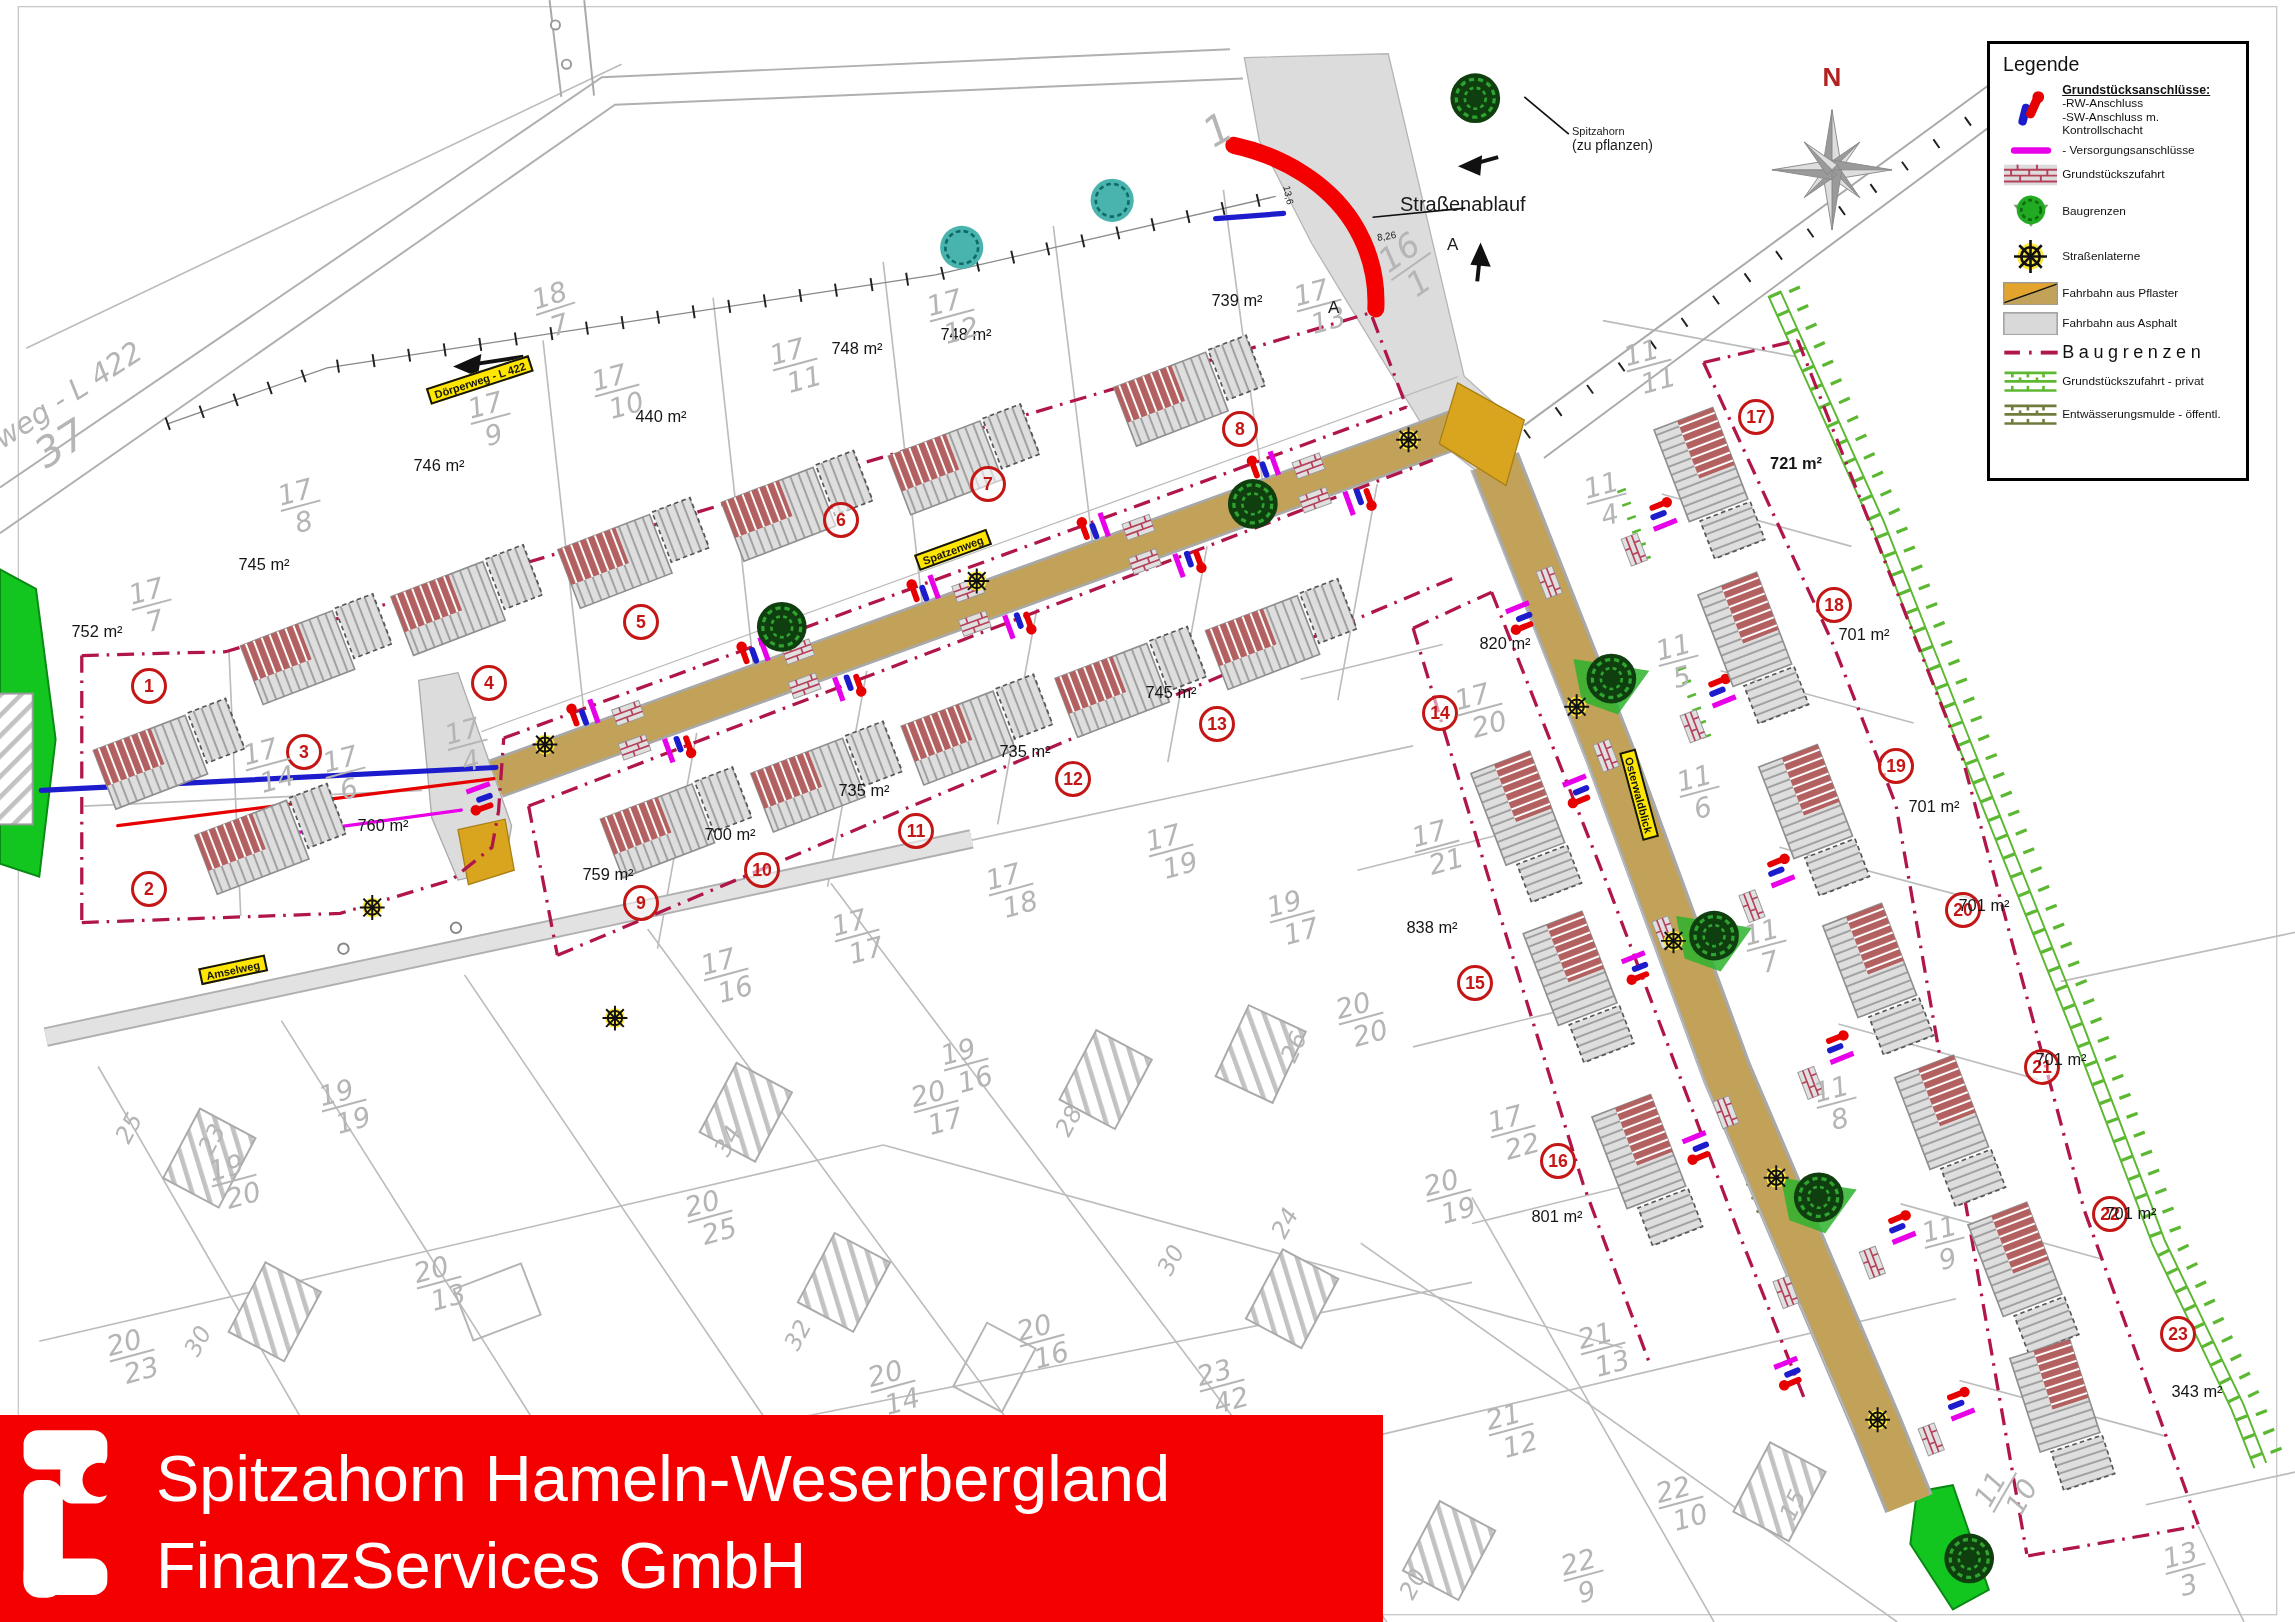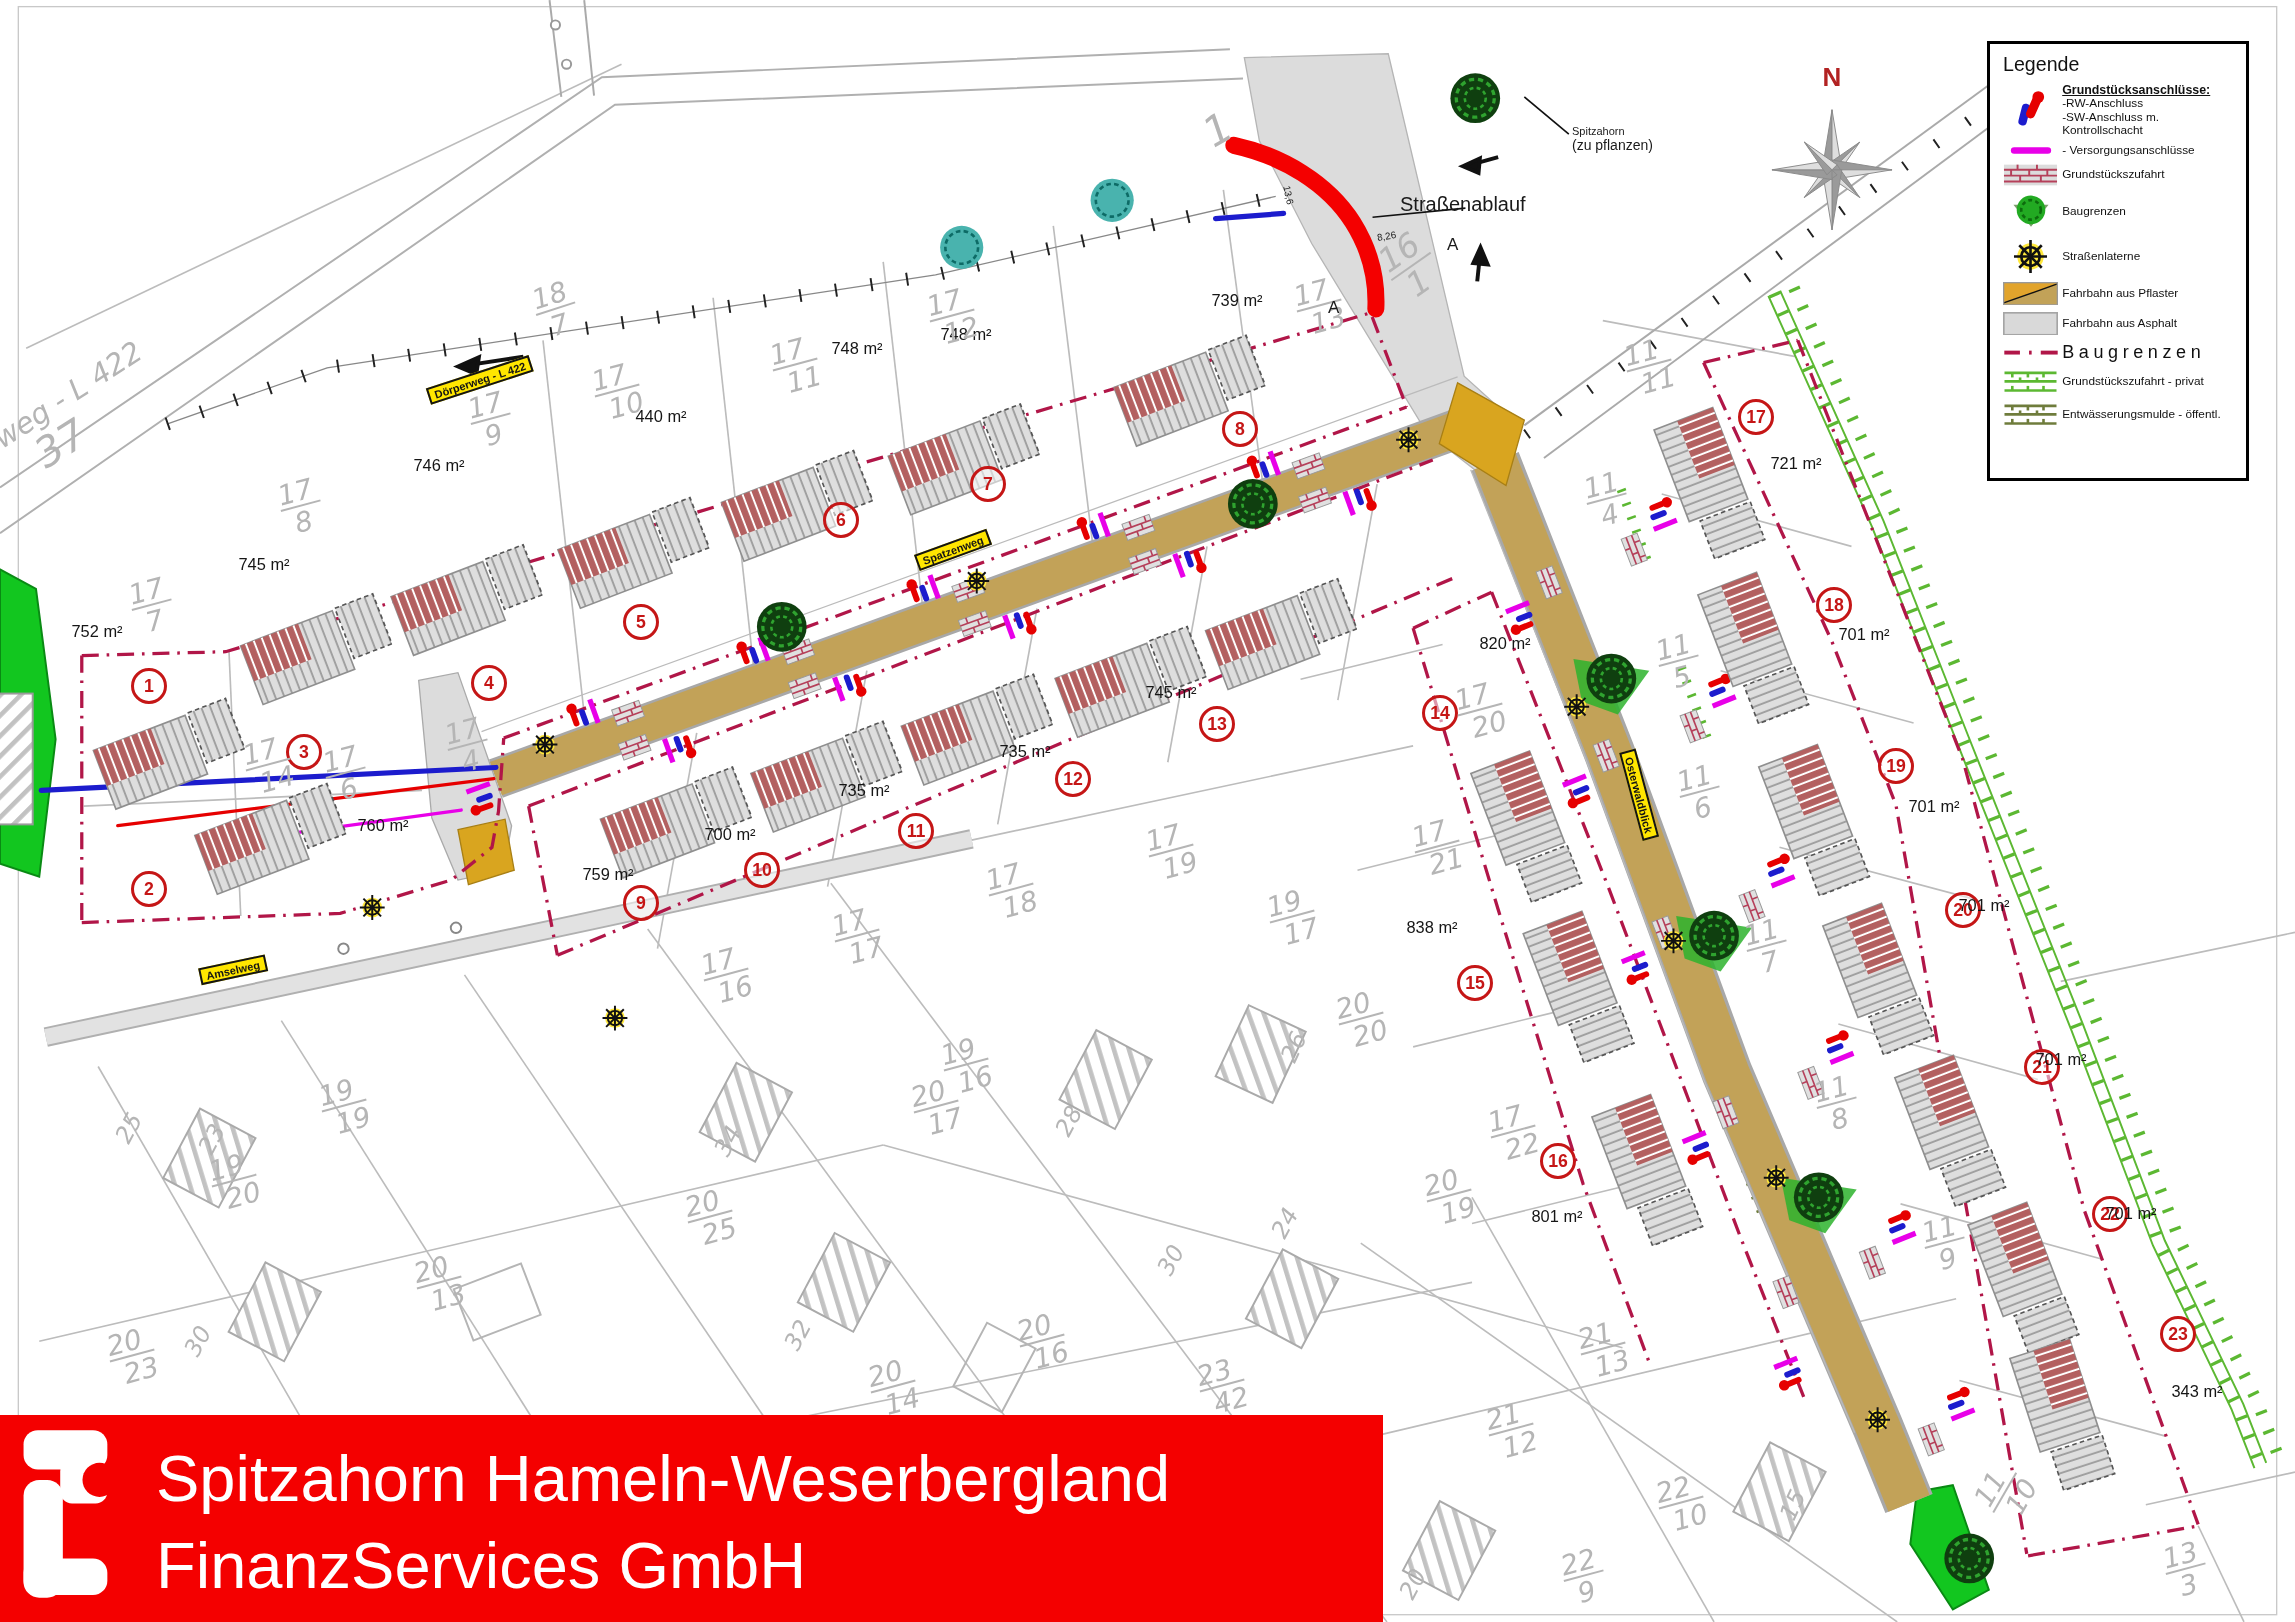--- a/index.html
+++ b/index.html
@@ -490,21 +490,21 @@
       <div class="area" style="left: 1025px; top: 751px; transform: translate(-50%, -50%) rotate(0deg);">735 m²</div>
       <div class="plot" style="left: 1217px; top: 724px; transform: translate(-50%, -50%) rotate(0deg);">13</div>
       <div class="area" style="left: 1171px; top: 692px; transform: translate(-50%, -50%) rotate(0deg);">745 m²</div>
       <div class="plot" style="left: 1440px; top: 713px; transform: translate(-50%, -50%) rotate(0deg);">14</div>
       <div class="area" style="left: 1505px; top: 643px; transform: translate(-50%, -50%) rotate(0deg);">820 m²</div>
       <div class="plot" style="left: 1475px; top: 983px; transform: translate(-50%, -50%) rotate(0deg);">15</div>
       <div class="area" style="left: 1432px; top: 927px; transform: translate(-50%, -50%) rotate(0deg);">838 m²</div>
       <div class="plot" style="left: 1558px; top: 1161px; transform: translate(-50%, -50%) rotate(0deg);">16</div>
       <div class="area" style="left: 1557px; top: 1216px; transform: translate(-50%, -50%) rotate(0deg);">801 m²</div>
       <div class="plot" style="left: 1756px; top: 417px; transform: translate(-50%, -50%) rotate(0deg);">17</div>
-      <div class="area" style="left: 1796px; top: 463px; transform: translate(-50%, -50%) rotate(0deg);">721 m²</div>
+      <div class="area" style="left: 1796px; top: 463px; transform: translate(-50%, -50%) rotate(0deg); font-weight: bold;">721 m²</div>
       <div class="plot" style="left: 1834px; top: 605px; transform: translate(-50%, -50%) rotate(0deg);">18</div>
       <div class="area" style="left: 1864px; top: 634px; transform: translate(-50%, -50%) rotate(0deg);">701 m²</div>
       <div class="plot" style="left: 1896px; top: 766px; transform: translate(-50%, -50%) rotate(0deg);">19</div>
       <div class="area" style="left: 1934px; top: 806px; transform: translate(-50%, -50%) rotate(0deg);">701 m²</div>
       <div class="plot" style="left: 1963px; top: 910px; transform: translate(-50%, -50%) rotate(0deg);">20</div>
       <div class="area" style="left: 1984px; top: 905px; transform: translate(-50%, -50%) rotate(0deg);">701 m²</div>
       <div class="plot" style="left: 2042px; top: 1067px; transform: translate(-50%, -50%) rotate(0deg);">21</div>
       <div class="area" style="left: 2061px; top: 1059px; transform: translate(-50%, -50%) rotate(0deg);">701 m²</div>
       <div class="plot" style="left: 2110px; top: 1214px; transform: translate(-50%, -50%) rotate(0deg);">22</div>
       <div class="area" style="left: 2131px; top: 1213px; transform: translate(-50%, -50%) rotate(0deg);">701 m²</div>

